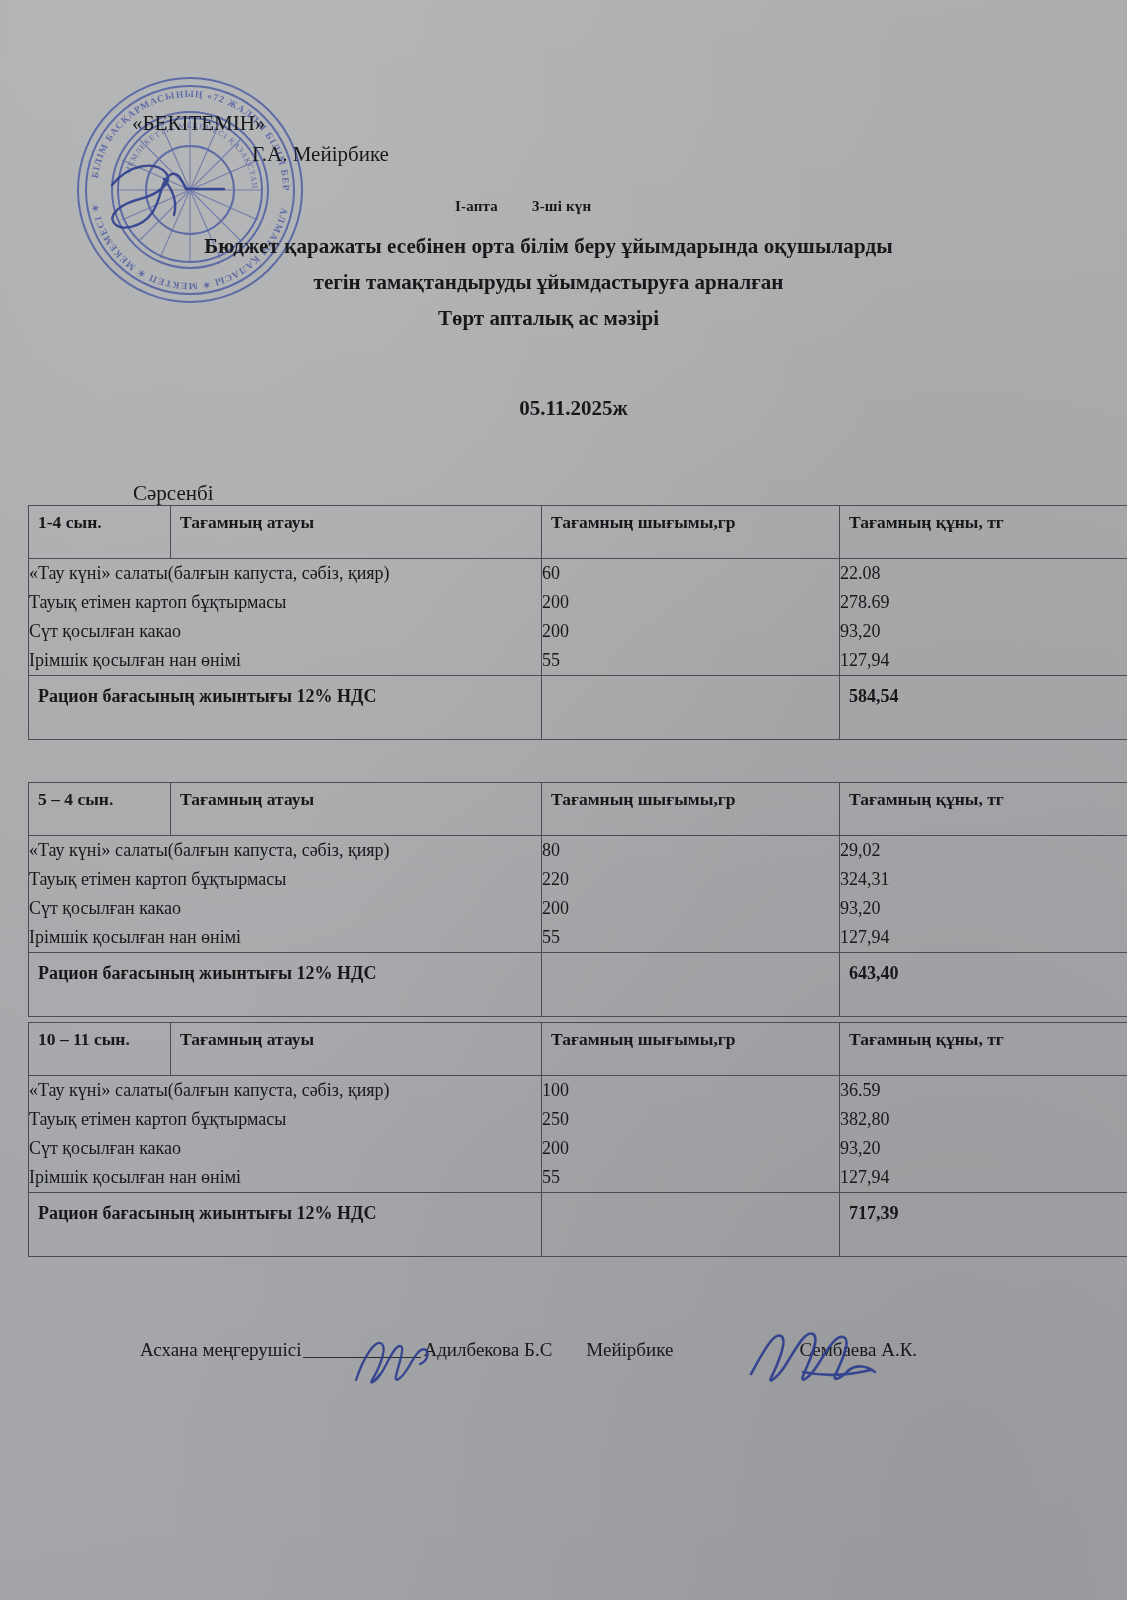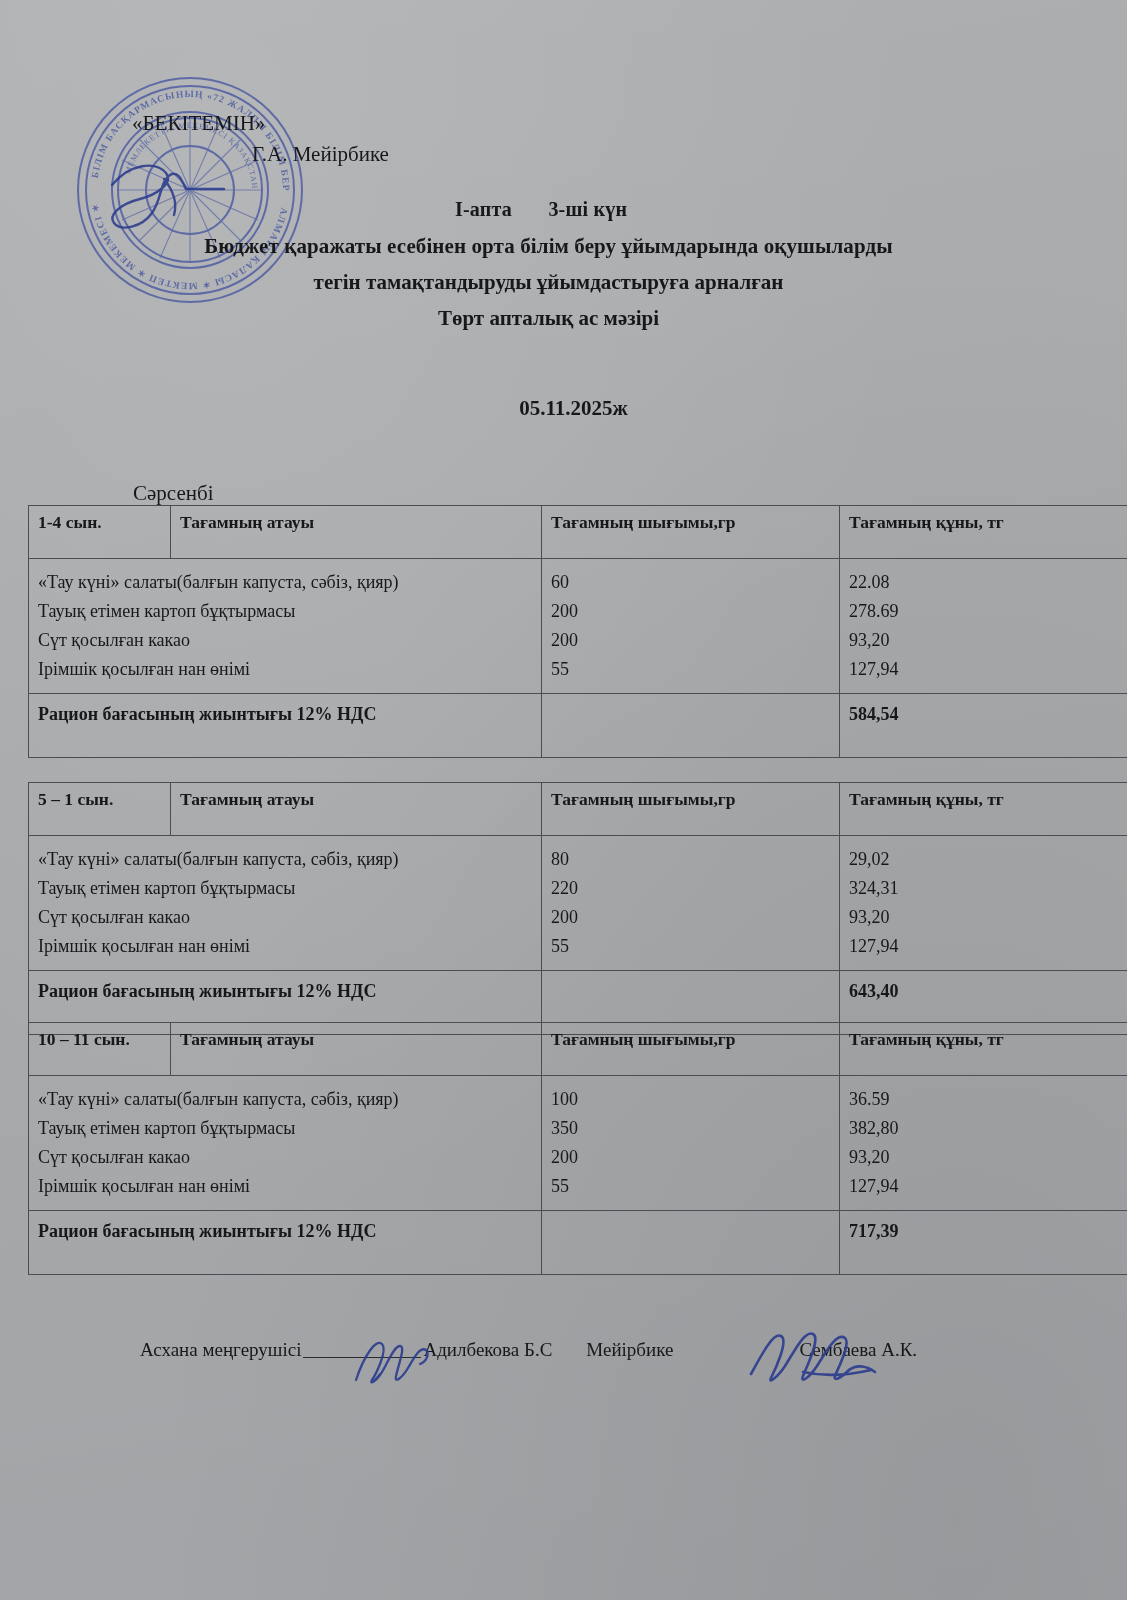--- a/index.html
+++ b/index.html
@@ -66,21 +66,21 @@
     font-weight: 400;
   }
   .approve-block .ln { white-space: nowrap; }
   .approve-block .dir-name { padding-left: 120px; }
 
   .week-day-line {
     position: absolute;
     left: 455px;
     top: 198px;
     z-index: 5;
-    font-size: 20px;
+    font-size: 15px;
     font-weight: bold;
     letter-spacing: 0.2px;
   }
   .week-day-line .gap { display:inline-block; width: 26px; }
 
   .title-block {
     position: absolute;
     left: 0;
     top: 228px;
     width: 1097px;
@@ -119,21 +119,21 @@
     position: absolute;
     left: 28px;
     width: 1060px;
     border-collapse: collapse;
     table-layout: fixed;
     z-index: 5;
     font-size: 17.5px;
   }
   .menu-table td, .menu-table th {
     border: 1px solid #4b4d50;
-    padding: 9px;
+    padding: 0;
     vertical-align: top;
     text-align: left;
   }
   .menu-table .c-class  { width: 124px; }
   .menu-table .c-name   { width: 353px; }
   .menu-table .c-out    { width: 280px; }
   .menu-table .c-price  { width: 303px; }
 
   .hdr td {
     font-weight: bold;
@@ -309,21 +309,21 @@
       <td colspan="2">Рацион бағасының жиынтығы 12% НДС</td>
       <td></td>
       <td>584,54</td>
     </tr>
   </tbody>
     </table>
 
   <table class="menu-table" style="top:782px;">
     <tbody>
         <tr class="hdr">
-      <td class="c-class">5 – 1 сын.</td>
+      <td class="c-class">5 – 4 сын.</td>
       <td class="c-name">Тағамның атауы</td>
       <td class="c-out">Тағамның шығымы,гр</td>
       <td class="c-price">Тағамның құны, тг</td>
     </tr>
     <tr>
       <td class="body-cell" colspan="2">
         <div class="li">«Тау күні» салаты(балғын капуста, сәбіз, қияр)</div>
         <div class="li">Тауық етімен картоп бұқтырмасы</div>
         <div class="li">Сүт қосылған какао</div>
         <div class="li">Ірімшік қосылған нан өнімі</div>
@@ -359,21 +359,21 @@
     </tr>
     <tr>
       <td class="body-cell" colspan="2">
         <div class="li">«Тау күні» салаты(балғын капуста, сәбіз, қияр)</div>
         <div class="li">Тауық етімен картоп бұқтырмасы</div>
         <div class="li">Сүт қосылған какао</div>
         <div class="li">Ірімшік қосылған нан өнімі</div>
       </td>
       <td class="body-cell">
         <div class="li">100</div>
-        <div class="li">350</div>
+        <div class="li">250</div>
         <div class="li">200</div>
         <div class="li">55</div>
       </td>
       <td class="body-cell">
         <div class="li">36.59</div>
         <div class="li">382,80</div>
         <div class="li">93,20</div>
         <div class="li">127,94</div>
       </td>
     </tr>

